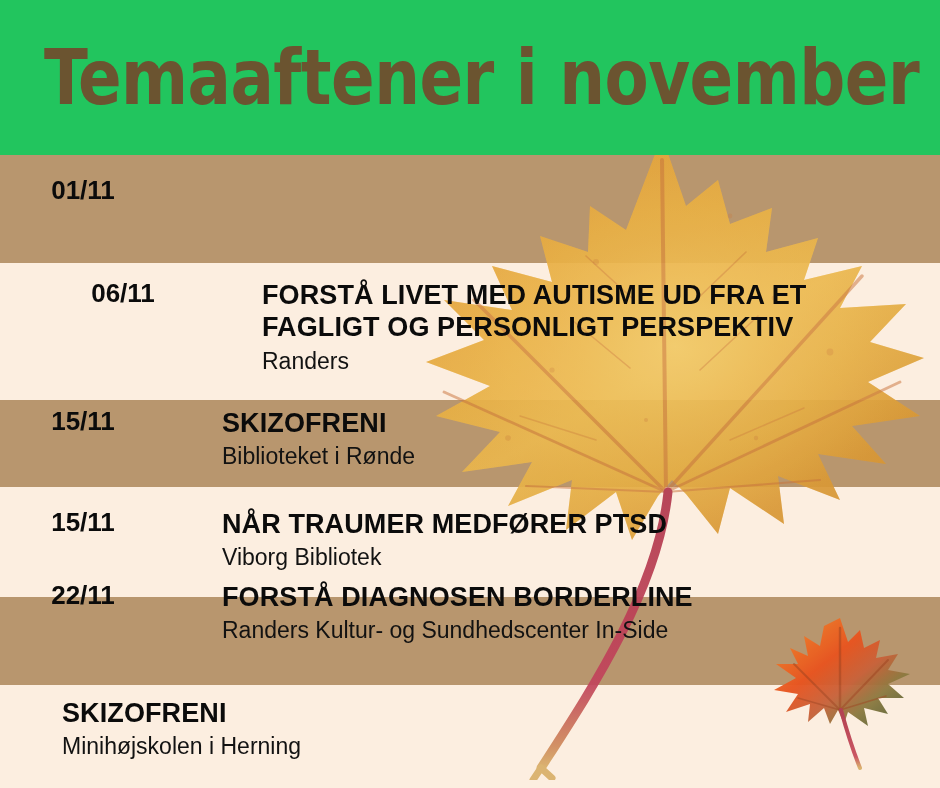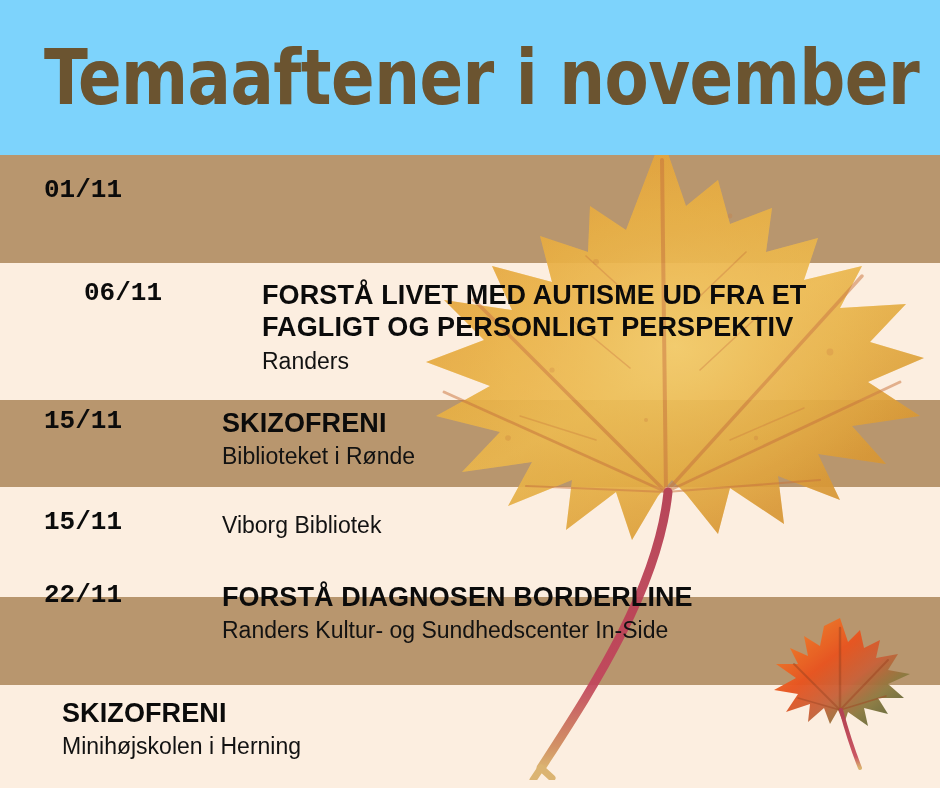--- a/index.html
+++ b/index.html
@@ -17,21 +17,21 @@
     overflow: hidden;
     background: #ffffff;
   }
 
   
   .title-area {
     position: absolute;
     left: 0; top: 0;
     width: 940px;
     height: 155px;
-    background: #7dd3fc;
+    background: #22c55e;
     z-index: 6;
     display: flex;
     align-items: center;
   }
   .title-text {
     margin-left: 44px;
     font-family: "DejaVu Sans Condensed", "Liberation Sans Narrow", "Liberation Sans", sans-serif;
     font-weight: 700;
     font-size: 76px;
     line-height: 1;
@@ -96,21 +96,21 @@
     width: 940px;
     display: flex;
     align-items: flex-start;
   }
   .row-date {
     width: 160px;
     flex: 0 0 160px;
     text-align: center;
     padding-left: 6px;
     box-sizing: border-box;
-    font-family: Liberation Mono, monospace;
+    font-family: Liberation Sans, sans-serif;
     font-weight: 700;
     font-size: 26px;
     line-height: 1.08;
     color: #0b0b0b;
   }
   .row-body {
     flex: 1 1 auto;
     padding-left: 62px;
     box-sizing: border-box;
   }
@@ -287,20 +287,21 @@
       <div class="row-date">15/11</div>
       <div class="row-body">
         <div class="row-title">SKIZOFRENI</div>
         <div class="row-venue">Biblioteket i Rønde</div>
       </div>
     </div>
 
     <div class="row" style="top:508px;">
       <div class="row-date">15/11</div>
       <div class="row-body">
+        <div class="row-title">NÅR TRAUMER MEDFØRER PTSD</div>
         <div class="row-venue">Viborg Bibliotek</div>
       </div>
     </div>
 
     <div class="row" style="top:581px;">
       <div class="row-date">22/11</div>
       <div class="row-body">
         <div class="row-title">FORSTÅ DIAGNOSEN BORDERLINE</div>
         <div class="row-venue">Randers Kultur- og Sundhedscenter In-Side</div>
       </div>

